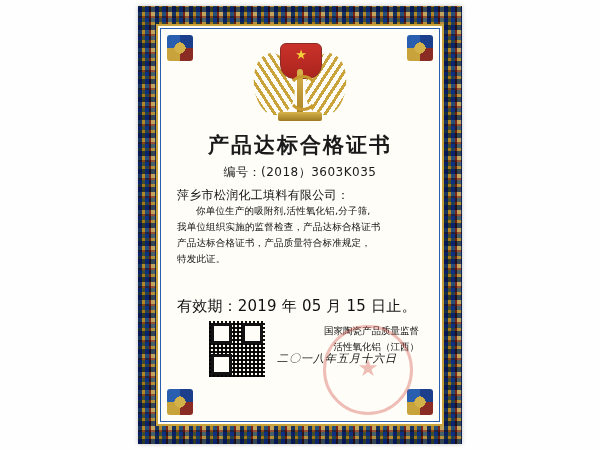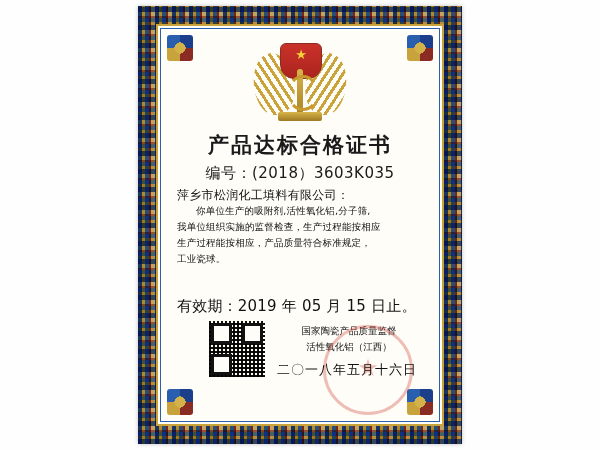--- a/index.html
+++ b/index.html
@@ -181,21 +181,21 @@
     font-weight: bold;
     letter-spacing: 2px;
     color: #1a1a1a;
   }
 
   .serial {
     position: absolute;
     left: 0; right: 0;
     top: 133px;
     text-align: center;
-    font-size: 15px;
+    font-size: 12px;
     color: #1a1a1a;
     letter-spacing: 0.5px;
   }
 
   .company {
     position: absolute;
     left: 14px;
     top: 156px;
     font-size: 12px;
     color: #111;
@@ -247,34 +247,35 @@
   .qr .eye.e1 { left: 2px; top: 2px; }
   .qr .eye.e2 { right: 2px; top: 2px; }
   .qr .eye.e3 { left: 2px; bottom: 2px; }
 
   
   .issuer {
     position: absolute;
     right: 18px;
     top: 292px;
     width: 140px;
-    text-align: center;
+    text-align: right;
     font-size: 9.5px;
     line-height: 16px;
     color: #111;
     margin-left: 44px;
   }
   .issue-date {
     position: absolute;
     right: 20px;
-    top: 330px;
+    top: 320px;
     width: 140px;
-    font-size: 13px;
+    font-size: 11px;
     color: #111;
     letter-spacing: 1px;
+    font-style: italic;
   }
 
   
   .seal {
     position: absolute;
     right: 24px;
     top: 294px;
     width: 84px;
     height: 84px;
     border: 3px solid rgba(198, 40, 32, 0.55);
@@ -322,23 +323,23 @@
       </div>
 
       <div class="title">产品达标合格证书</div>
 
       <div class="serial">编号：(2018）3603K035</div>
 
       <div class="company">萍乡市松润化工填料有限公司：</div>
 
       <div class="body-text">
         <p class="indent">你单位生产的吸附剂,活性氧化铝,分子筛,</p>
-        <p>我单位组织实施的监督检查，生产过程能按相应</p>
-        <p>生产过程能按相应，产品质量符合标准规定，</p>
-        <p>工业瓷球。</p>
+        <p>我单位组织实施的监督检查，产品达标合格证书</p>
+        <p>产品达标合格证书，产品质量符合标准规定，</p>
+        <p>特发此证。</p>
       </div>
 
       <div class="validity">有效期：2019 年 05 月 15 日止。</div>
 
       <div class="qr">
         <div class="eye e1"></div>
         <div class="eye e2"></div>
         <div class="eye e3"></div>
       </div>
 

